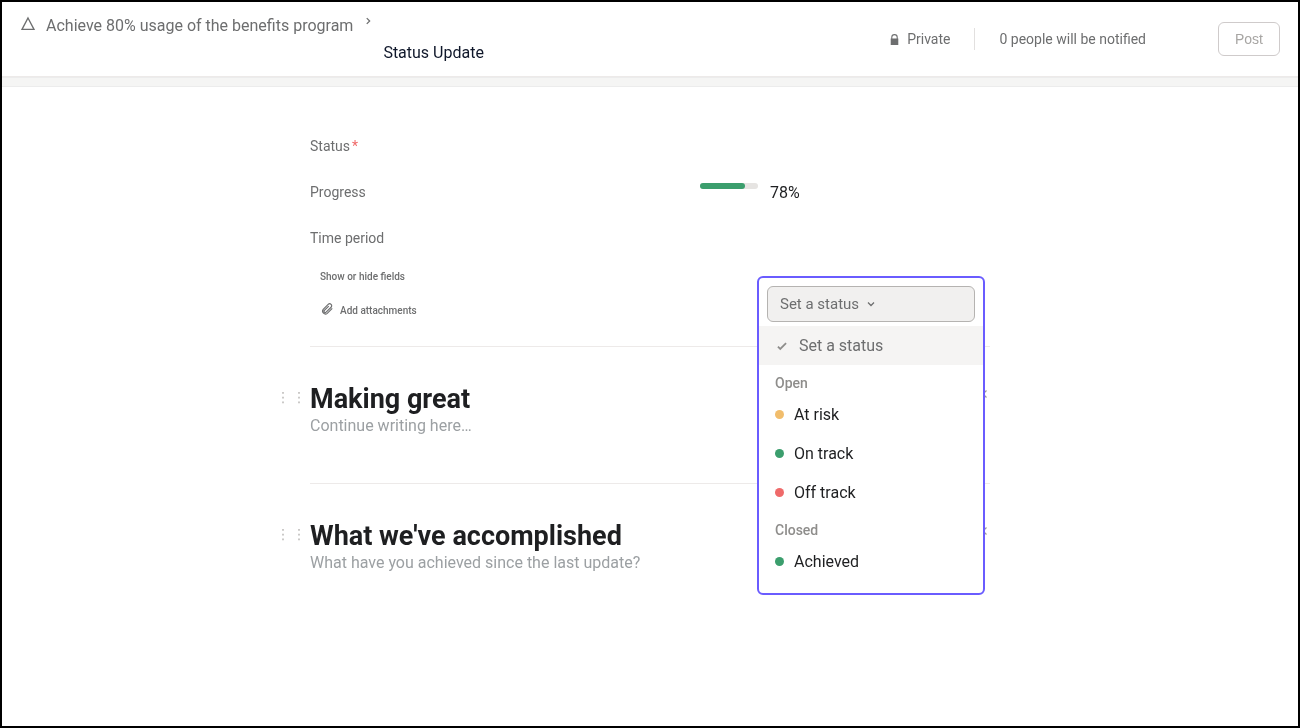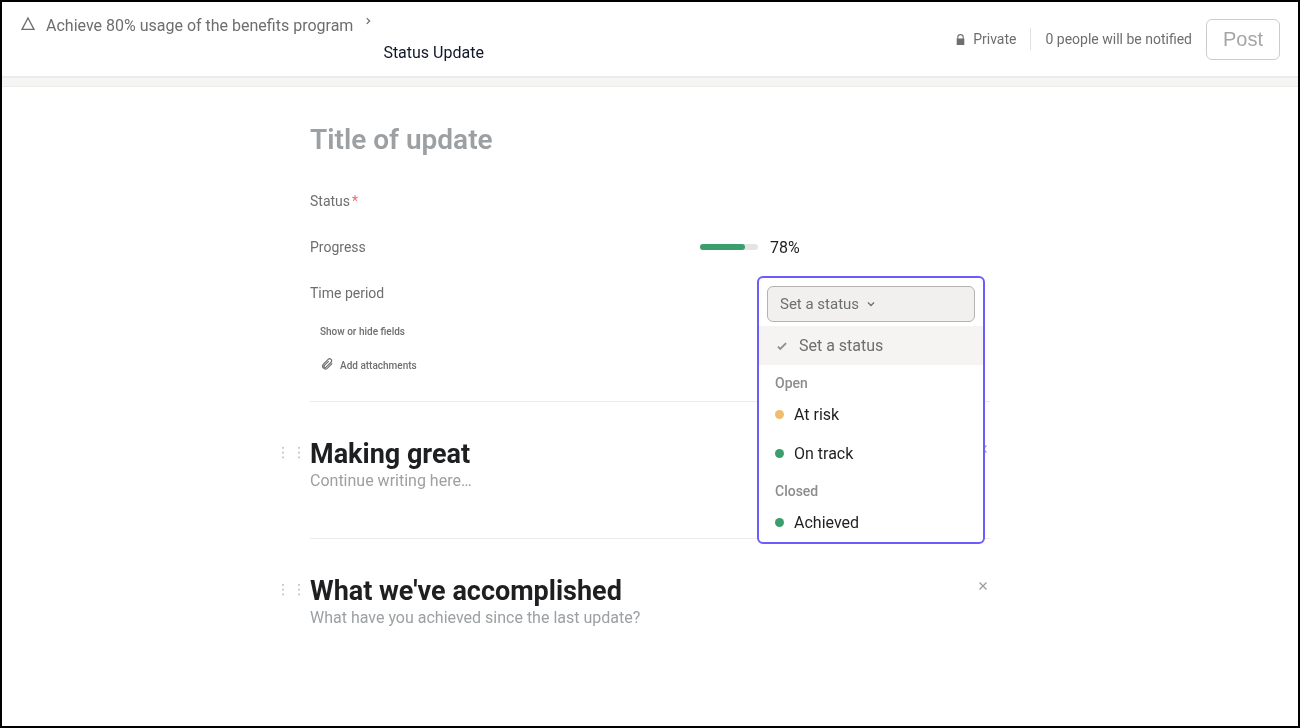--- a/index.html
+++ b/index.html
@@ -24,36 +24,37 @@
   .breadcrumb {
     display: flex;
     gap: 10px;
     color: #6d6e6f;
     font-size: 16px;
   }
   .breadcrumb .current { color: #0f172a; margin-top: 27px; }
   .header-right {
     display: flex;
     align-items: center;
-    gap: 14px;
+    gap: 24px;
     color: #6d6e6f;
   }
   .divider {
     width: 1px;
     height: 22px;
     background: #e2e0df;
   }
   .post-btn {
     border: 1px solid #cfcbcb;
     background: #fff;
     color: #a7a5a3;
     padding: 8px 16px;
     border-radius: 6px;
-    font-size: 20px;
-    cursor: pointer;
+    font-size: 14px;
+    cursor: pointer;
+    margin-left: 48px;
   }
   .strip {
     height: 10px;
     background: #f5f5f4;
     border-top: 1px solid #ececec;
     border-bottom: 1px solid #ececec;
   }
   .content {
     width: 680px;
     margin: 0 auto;
@@ -99,21 +100,21 @@
   }
   .progress-bar .fill {
     position: absolute;
     left: 0; top: 0;
     height: 100%;
     background: #3b9e6d;
     border-radius: 3px;
   }
   .progress-wrap {
     display: flex;
-    align-items: center;
+    align-items: flex-start;
     margin-left: 250px;
   }
   .progress-pct { color: #1e1f21; font-size: 16px; }
   .link-row {
     padding: 10px 0 10px 10px;
     color: #6d6e6f;
     font-size: 10px;
     font-weight: 500;
     display: flex;
     align-items: flex-end;
@@ -157,21 +158,21 @@
   
   .dropdown {
     position: absolute;
     left: 447px;
     top: 189px;
     width: 228px;
     border: 2px solid #6a5cff;
     border-radius: 6px;
     background: #fff;
     z-index: 20;
-    padding-bottom: 0;
+    padding-bottom: 12px;
   }
   .dropdown .trigger-wrap {
     padding: 8px 8px 4px 8px;
   }
   .dd-list {}
   .dd-item {
     display: flex;
     align-items: center;
     gap: 10px;
     padding: 10px 16px;
@@ -229,21 +230,20 @@
     <div class="divider"></div>
     <span>0 people will be notified</span>
     <button class="post-btn">Post</button>
   </div>
 </div>
 
 <div class="strip"></div>
 
 <div class="content">
 
-  <div class="title-input">Title of update</div>
 
   <div class="field-row">
     <div class="field-label">
       <span>Status</span><span class="req">*</span>
     </div>
   </div>
 
   <div class="field-row">
     <div class="field-label">Progress</div>
     <div class="progress-wrap">
@@ -293,20 +293,24 @@
       </div>
       <div class="dd-group">Open</div>
       <div class="dd-item">
         <span class="dot" style="background:#f1bd6c"></span>
         <span>At risk</span>
       </div>
       <div class="dd-item">
         <span class="dot" style="background:#3b9e6d"></span>
         <span>On track</span>
       </div>
+      <div class="dd-item">
+        <span class="dot" style="background:#ef6a6a"></span>
+        <span>Off track</span>
+      </div>
       <div class="dd-group">Closed</div>
       <div class="dd-item">
         <span class="dot" style="background:#3b9e6d"></span>
         <span>Achieved</span>
       </div>
     </div>
   </div>
 
   <div class="sep"></div>
 

